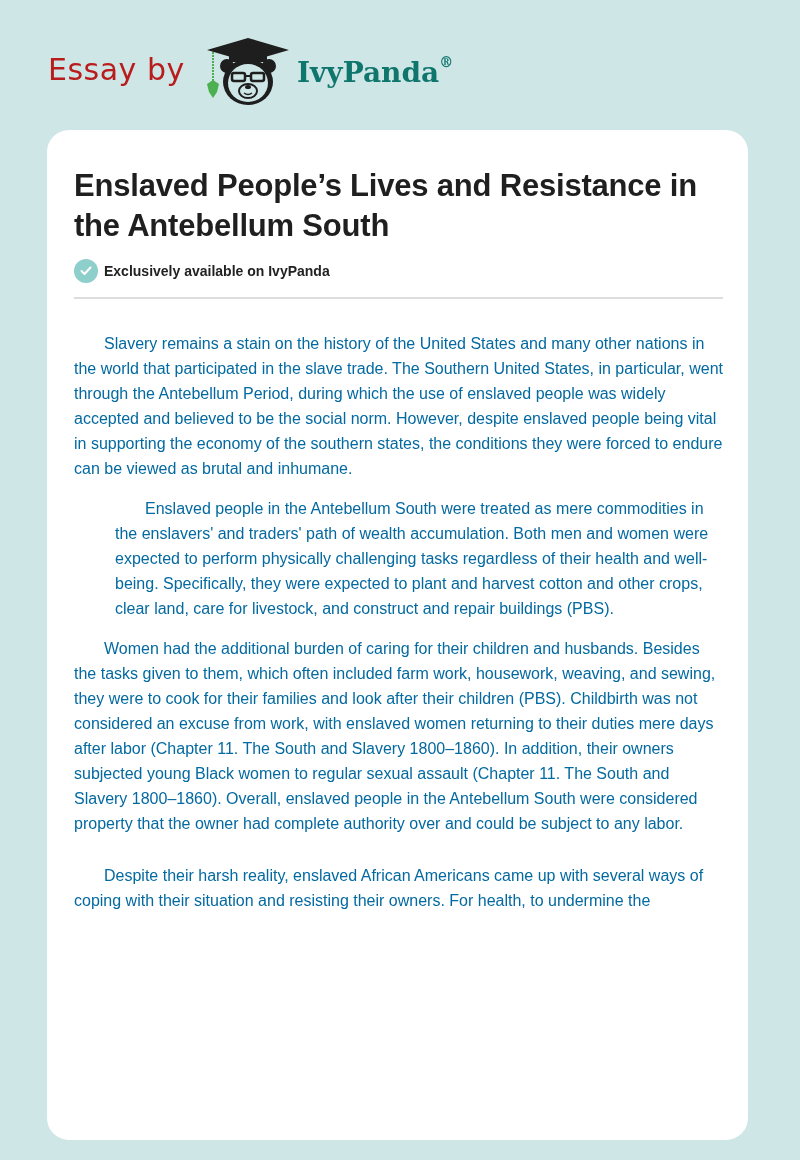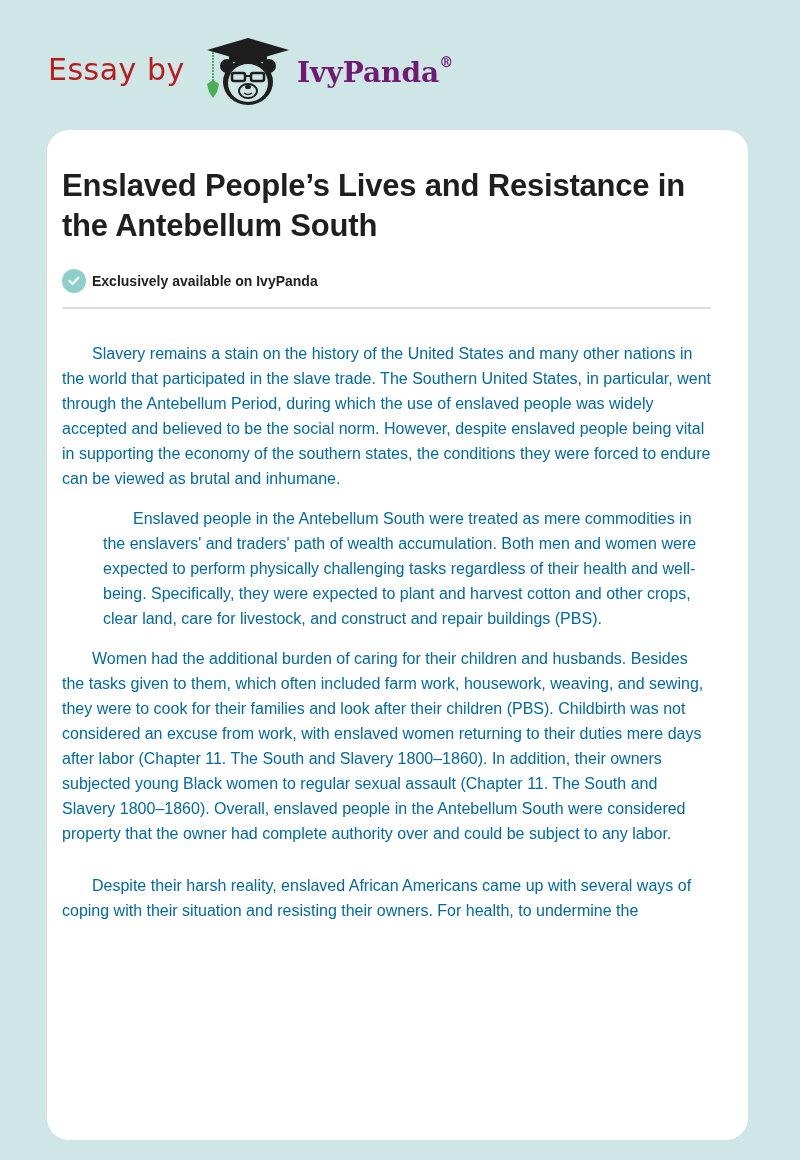--- a/index.html
+++ b/index.html
@@ -38,55 +38,55 @@
       width: 90px;
       height: 72px;
     }
     .brand {
       position: absolute;
       left: 297px;
       top: 56px;
       font-family: "DejaVu Serif", serif;
       font-weight: bold;
       font-size: 28px;
-      color: #701a75;
+      color: #0f766e;
     }
     .brand sup {
       font-size: 14px;
       vertical-align: top;
       position: relative;
       top: -2px;
     }
     .card {
       position: absolute;
       left: 47px;
       top: 130px;
       width: 701px;
       height: 1010px;
       background: #ffffff;
       border-radius: 22px;
     }
     .card-inner {
       position: absolute;
-      left: 15px;
+      left: 27px;
       top: 36px;
       width: 650px;
     }
     .title {
       margin: 0;
       font-size: 31px;
       line-height: 40px;
       font-weight: bold;
       color: #1f1f1f;
       letter-spacing: -0.2px;
     }
     .exclusive {
       display: flex;
       align-items: center;
-      margin-top: 22px;
+      margin-top: 12px;
       height: 26px;
     }
     .check-badge {
       width: 24px;
       height: 24px;
       border-radius: 50%;
       background: #8ecfcc;
       display: flex;
       align-items: center;
       justify-content: center;

